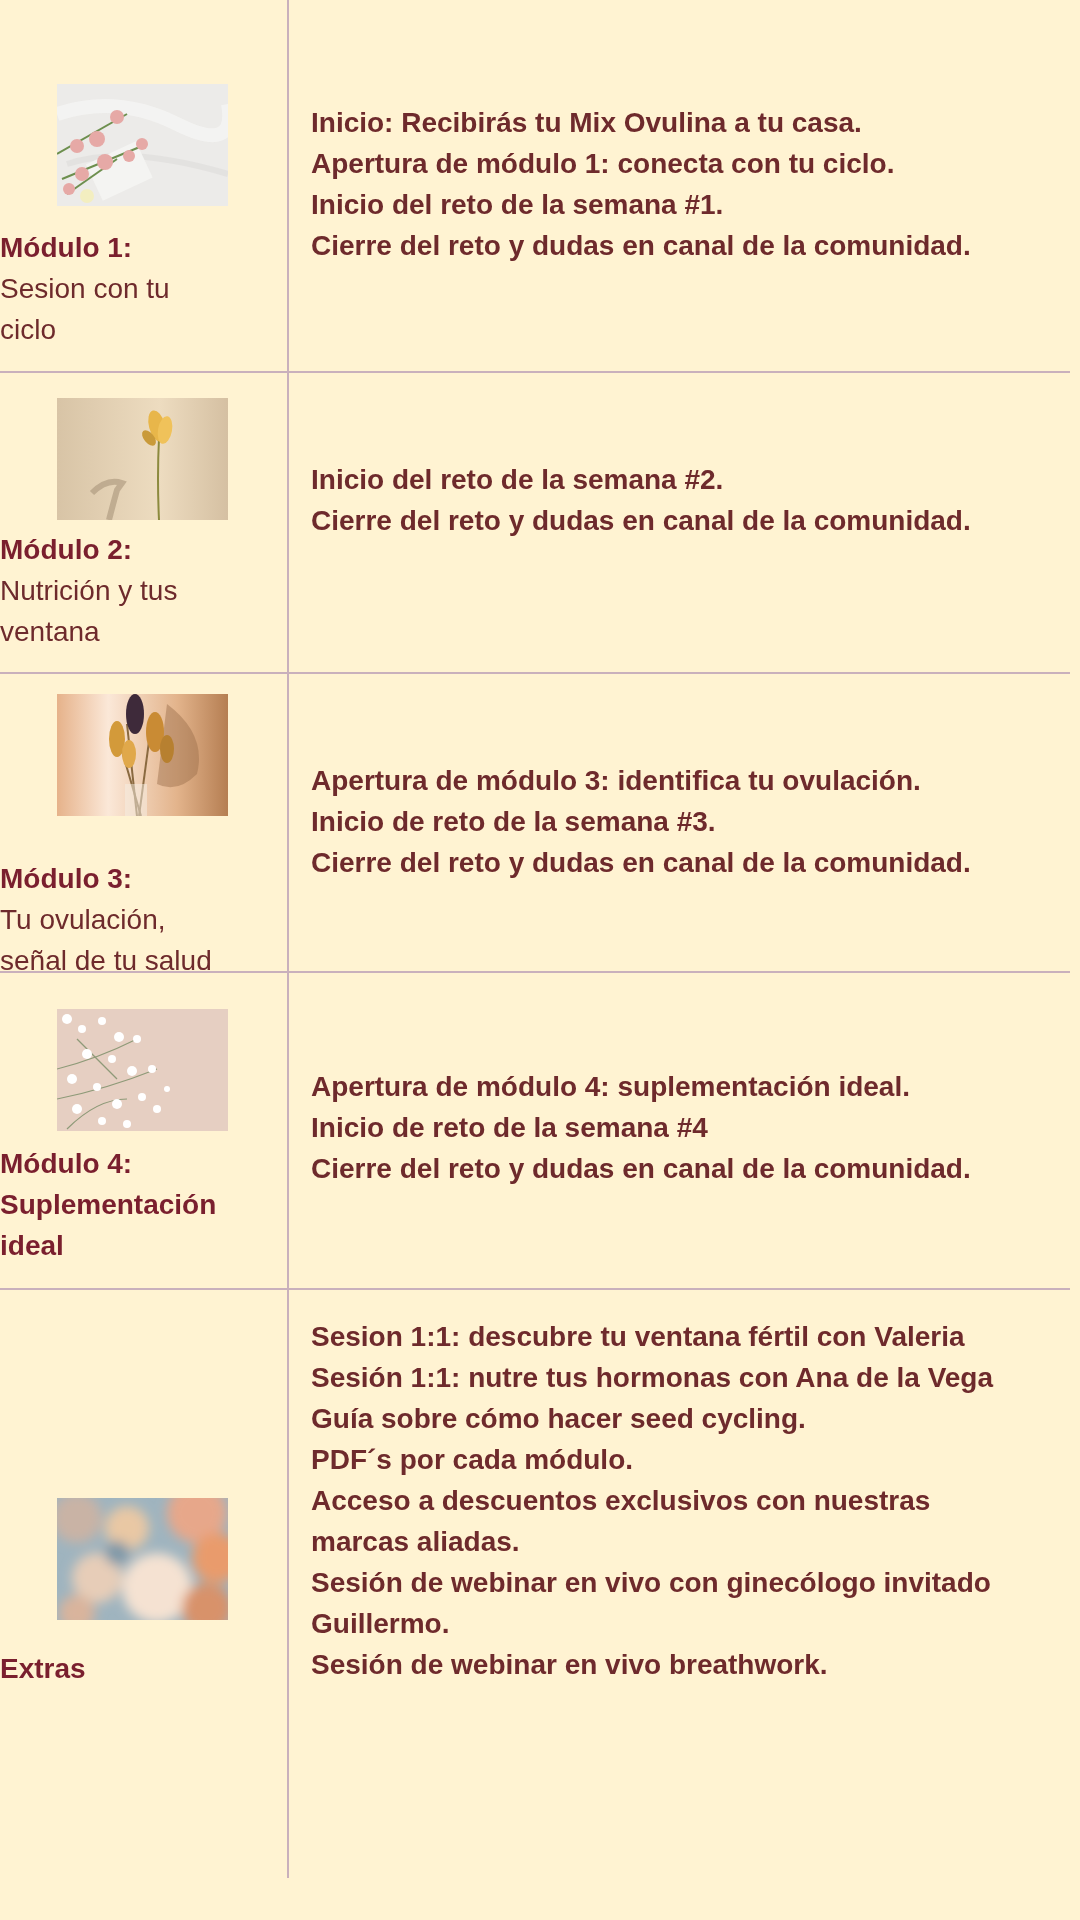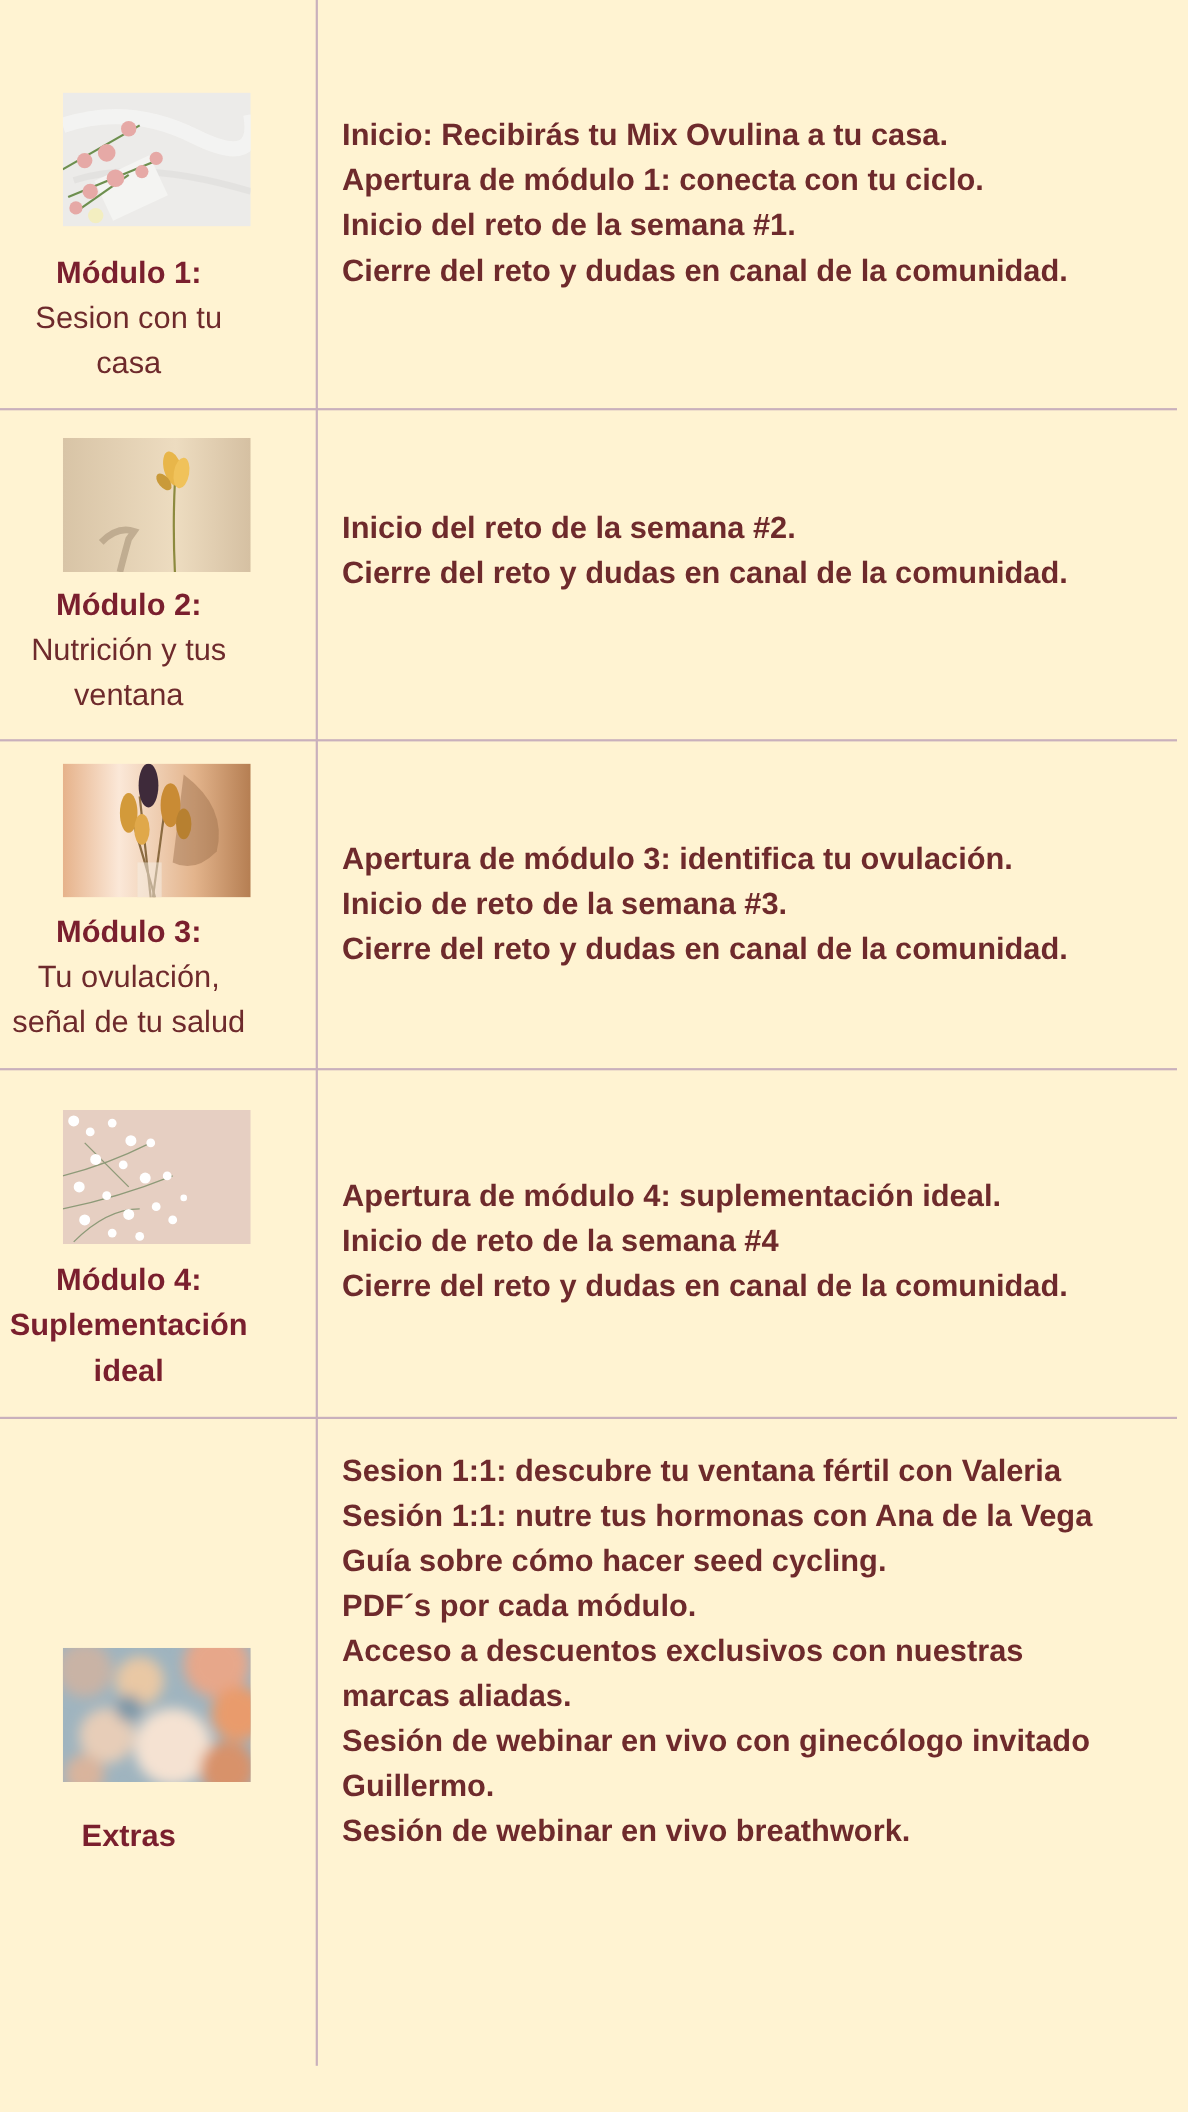--- a/index.html
+++ b/index.html
@@ -5,21 +5,21 @@
   html, body { margin:0; padding:0; }
   body {
     width:1080px; height:1920px; position:relative; overflow:hidden;
     background:#fff3d2;
     font-family:"Liberation Sans", "DejaVu Sans", sans-serif;
     color:#6e2a2c;
   }
   .vline { position:absolute; left:287px; top:0; width:2px; height:1878px; background:#c9b0bc; }
   .hline { position:absolute; left:0; width:1070px; height:2px; background:#c9b0bc; }
   .thumb { position:absolute; left:57px; width:171px; height:122px; overflow:hidden; }
-  .label { position:absolute; left:0; width:234px; text-align:center; font-size:28px; line-height:41px; }
+  .label { position:absolute; left:0; width:234px; text-align:left; font-size:28px; line-height:41px; }
   .label .title { font-weight:bold; color:#7a1f2e; display:block; }
   .label .sub { display:block; }
   .items { position:absolute; left:311px; width:760px; font-size:28px; line-height:41px; margin:0; padding:0; list-style:none;font-weight:bold; }
   .items li { margin:0; padding:0; white-space:pre-wrap; }
 </style>
 </head>
 <body>
 
 <div class="vline"></div>
 <div class="hline" style="top:371px"></div>
@@ -47,21 +47,21 @@
         <circle cx="85" cy="60" r="6"></circle>
       <circle cx="12" cy="105" r="6"></circle>
         <circle cx="72" cy="72" r="6"></circle>
     </g>
     <circle cx="30" cy="112" r="7" fill="#f3eec0"></circle>
   </svg>
 </div>
 <div class="label" style="top:227px">
   <span class="title">Módulo 1:</span>
   <span class="sub">Sesion con tu</span>
-  <span class="sub">casa</span>
+  <span class="sub">ciclo</span>
 </div>
 <ul class="items" style="top:102px">
   <li>Inicio: Recibirás tu Mix Ovulina a tu casa.</li>
   <li>Apertura de módulo 1: conecta con tu ciclo.</li>
   <li>Inicio del reto de la semana #1.</li>
   <li>Cierre del reto y dudas en canal de la comunidad.</li>
 </ul>
 
 <div class="thumb" style="top:398px">
   <svg width="171" height="122" viewBox="0 0 171 122">
@@ -108,21 +108,21 @@
         <line x1="84" y1="122" x2="60" y2="40"></line>
       </g>
     <ellipse cx="78" cy="20" rx="9" ry="20" fill="#3e2a3a"></ellipse>
     <ellipse cx="60" cy="45" rx="8" ry="18" fill="#d39a3a"></ellipse>
     <ellipse cx="98" cy="38" rx="9" ry="20" fill="#c98b34"></ellipse>
     <ellipse cx="72" cy="60" rx="7" ry="14" fill="#e0a84a"></ellipse>
     <ellipse cx="110" cy="55" rx="7" ry="14" fill="#b78030"></ellipse>
     <rect x="68" y="90" width="22" height="32" fill="#f5efe6" opacity="0.5"></rect>
   </svg>
 </div>
-<div class="label" style="top:826px">
+<div class="label" style="top:858px">
   <span class="title">Módulo 3:</span>
   <span class="sub">Tu ovulación,</span>
   <span class="sub">señal de tu salud</span>
 </div>
 <ul class="items" style="top:760px">
   <li>Apertura de módulo 3: identifica tu ovulación.</li>
   <li>Inicio de reto de la semana #3.</li>
   <li>Cierre del reto y dudas en canal de la comunidad.</li>
 </ul>
 

